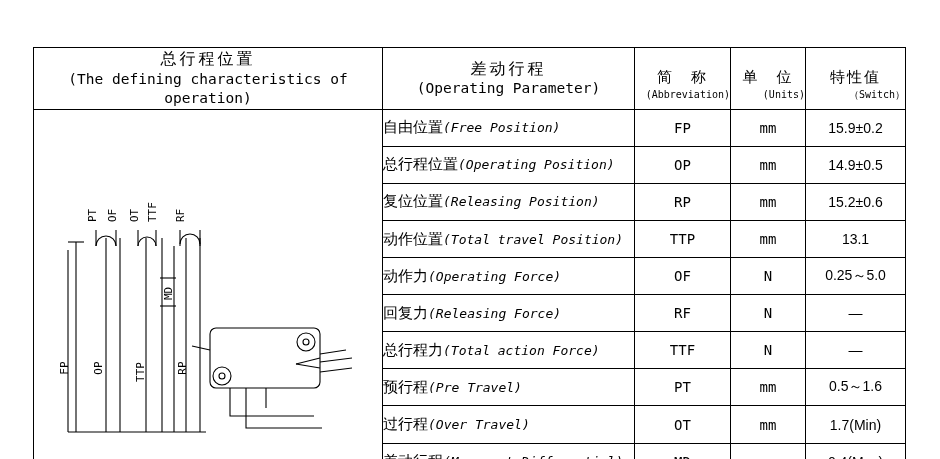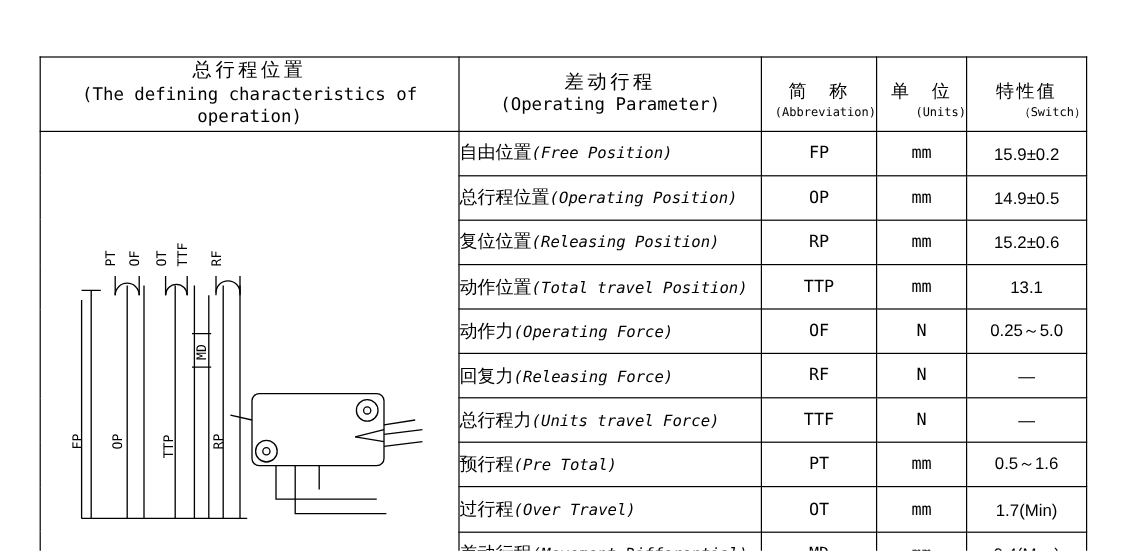--- a/index.html
+++ b/index.html
@@ -276,30 +276,30 @@
         <td class="param-cell">
           <span class="pcn">回复力</span><span class="pen">(Releasing Force)</span>
         </td>
         <td class="center-cell">RF</td>
         <td class="center-cell">N</td>
         <td class="value-cell">—</td>
       </tr>
 
       <tr>
         <td class="param-cell">
-          <span class="pcn">总行程力</span><span class="pen">(Units travel Force)</span>
+          <span class="pcn">总行程力</span><span class="pen">(Total action Force)</span>
         </td>
         <td class="center-cell">TTF</td>
         <td class="center-cell">N</td>
         <td class="value-cell">—</td>
       </tr>
 
       <tr>
         <td class="param-cell">
-          <span class="pcn">预行程</span><span class="pen">(Pre Total)</span>
+          <span class="pcn">预行程</span><span class="pen">(Pre Travel)</span>
         </td>
         <td class="center-cell">PT</td>
         <td class="center-cell">mm</td>
         <td class="value-cell">0.5～1.6</td>
       </tr>
 
       <tr>
         <td class="param-cell">
           <span class="pcn">过行程</span><span class="pen">(Over Travel)</span>
         </td>

